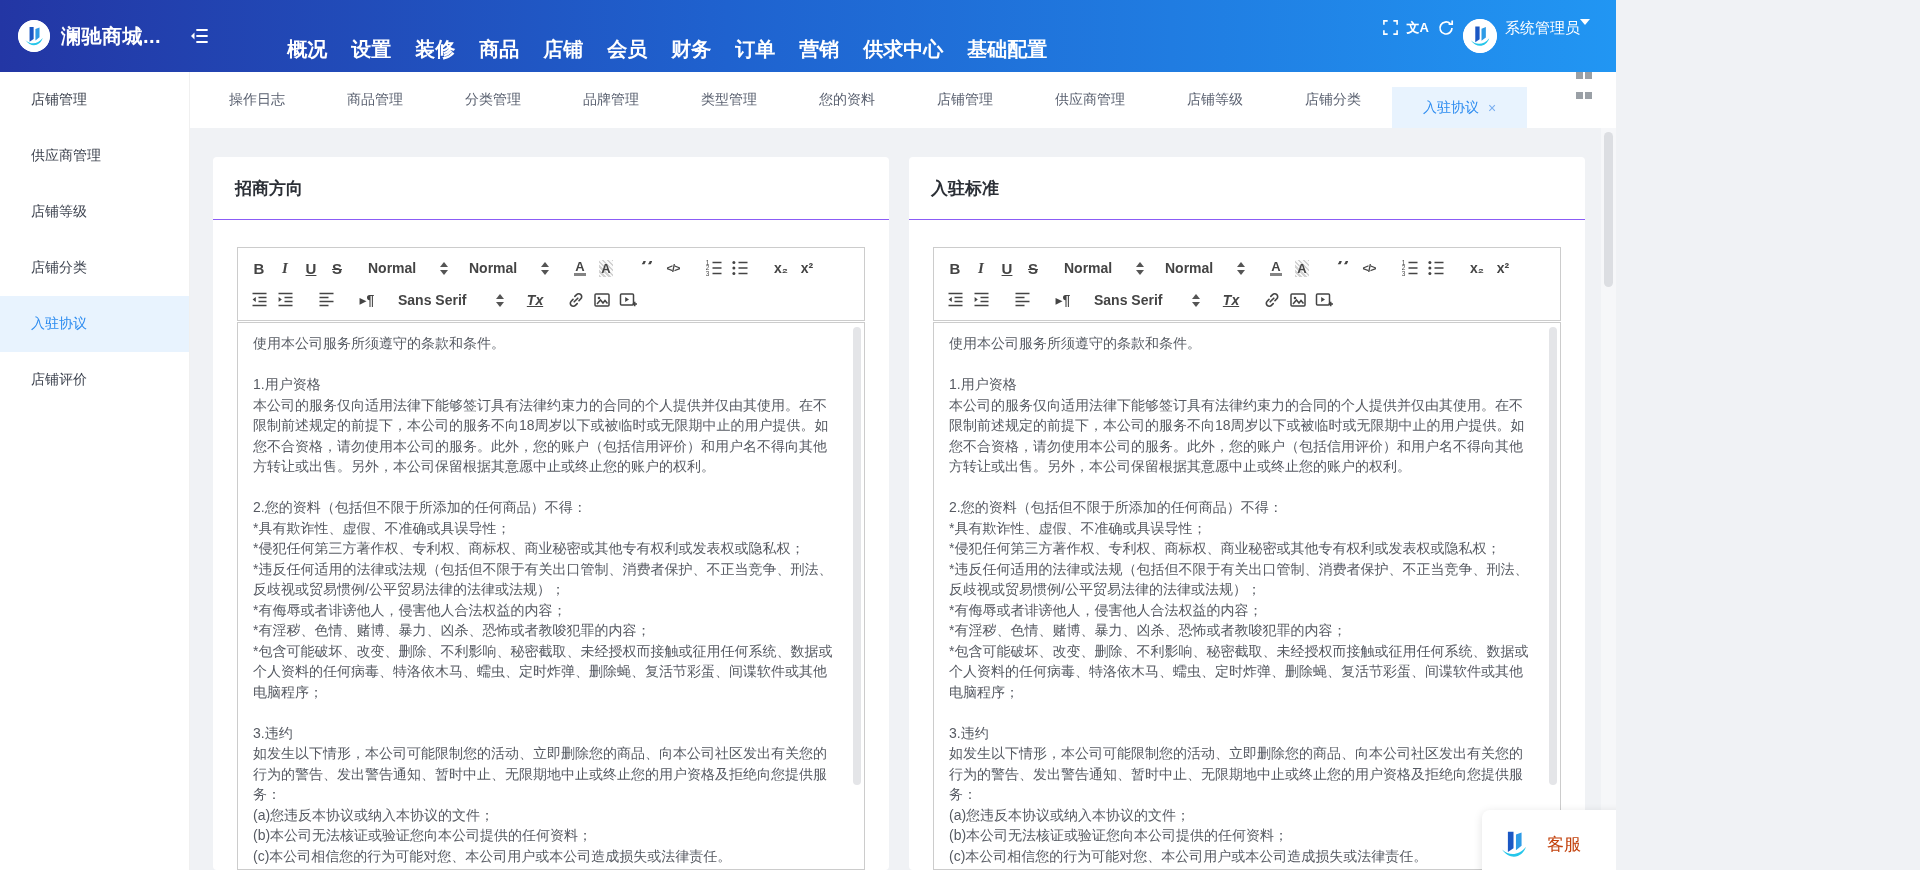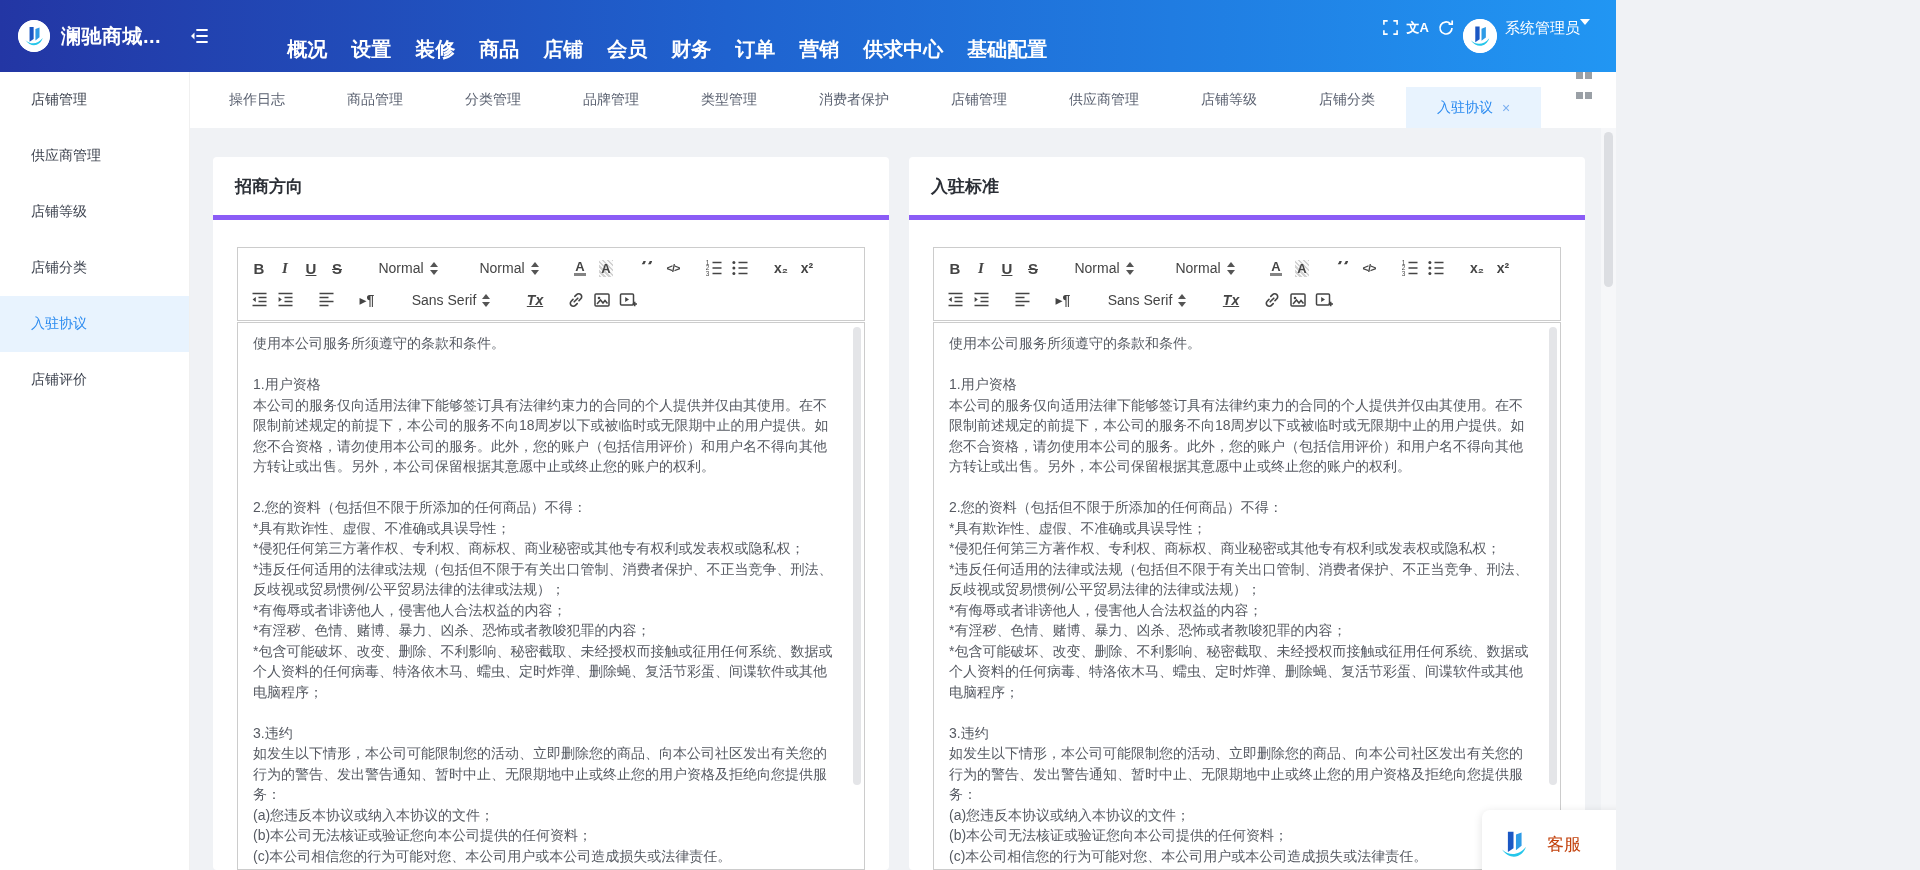--- a/index.html
+++ b/index.html
@@ -43,43 +43,43 @@
   .tab.active { height:41px; background:#e8f3fe; color:#2d8cf0; }
   .tab-close { margin-left:9px; font-size:14px; color:#79aef0; cursor:pointer; }
   .tab-grid { margin-left:auto; margin-right:24px; margin-bottom:18px; display:grid;
               grid-template-columns:7px 7px; grid-gap:2px; cursor:pointer; }
   .tab-grid i { width:7px; height:7px; background:#9aa0a6; display:block; }
 
   
   .content { flex:1; padding:29px 31px 0 23px; display:flex; gap:20px; overflow:hidden; }
   .panel { flex:1; min-width:0; background:#fff; border-radius:4px; display:flex; flex-direction:column; overflow:hidden; }
   .panel-hd { flex:0 0 63px; display:flex; align-items:center; padding:0 22px;
-              border-bottom:5px solid #8b5cf6; font-size:17px; font-weight:700; color:#2b2f36; }
+              border-bottom:1px solid #8b5cf6; font-size:17px; font-weight:700; color:#2b2f36; }
   .panel-bd { flex:1; padding:27px 24px 0; display:flex; flex-direction:column; overflow:hidden; }
 
   
   .ql-toolbar { border:1px solid #ccc; padding:4px 8px; flex:0 0 auto; }
   .tb-row { display:flex; align-items:center; height:32px; }
   .fmt { display:flex; align-items:center; margin-right:15px; }
   .tb-btn { min-width:26px; height:24px; display:flex; align-items:center; justify-content:center;
             cursor:pointer; color:#444; }
   .g-b { font-size:15px; font-weight:800; }
   .g-i { font-size:15px; font-weight:700; font-style:italic; font-family:"Liberation Serif","DejaVu Serif",serif; }
   .g-u { font-size:15px; font-weight:700; text-decoration:underline; }
   .g-s { font-size:15px; font-weight:700; text-decoration:line-through; }
   .g-colorA { font-size:13px; font-weight:800; line-height:13px; border-bottom:3px solid #848484; padding:0 1px; }
   .g-bgA { font-size:13px; font-weight:800; line-height:15px; padding:1px 2px;
            background:repeating-linear-gradient(45deg,#d2d2d2 0 1.5px,#fafafa 1.5px 3.5px); }
   .g-quote { font-size:30px; font-weight:800; line-height:10px; height:14px; overflow:hidden; }
   .g-code { font-size:11px; font-weight:800; letter-spacing:-1px; }
   .g-sub, .g-sup { font-size:14px; font-weight:800; }
   .g-dir { font-size:14px; font-weight:800; }
   .g-clean { font-size:14px; font-weight:800; font-style:italic; text-decoration:underline; }
-  .picker { display:flex; align-items:center; padding:0 3px;
-            font-size:14px; font-weight:400; color:#444; cursor:pointer; }
+  .picker { display:flex; align-items:center; justify-content:space-between; padding:0 3px;
+            font-size:14px; font-weight:700; color:#444; cursor:pointer; }
   .arrows { display:flex; flex-direction:column; gap:3px; margin-left:6px; }
   .tri-up { width:0; height:0; border-left:4px solid transparent; border-right:4px solid transparent;
             border-bottom:5px solid #555; display:block; }
   .tri-dn { width:0; height:0; border-left:4px solid transparent; border-right:4px solid transparent;
             border-top:5px solid #555; display:block; }
 
   
   .ql-editor { border:1px solid #ccc; border-top:1px solid #ccc; margin-top:1px; flex:1;
                position:relative; overflow:hidden; background:#fff; }
   .ql-lines { padding:10px 24px 10px 15px; }
@@ -180,21 +180,21 @@
             <div class="tab">
               <span>分类管理</span>
             </div>
             <div class="tab">
               <span>品牌管理</span>
             </div>
             <div class="tab">
               <span>类型管理</span>
             </div>
             <div class="tab">
-              <span>消费者保护</span>
+              <span>您的资料</span>
             </div>
             <div class="tab">
               <span>店铺管理</span>
             </div>
             <div class="tab">
               <span>供应商管理</span>
             </div>
             <div class="tab">
               <span>店铺等级</span>
             </div>

